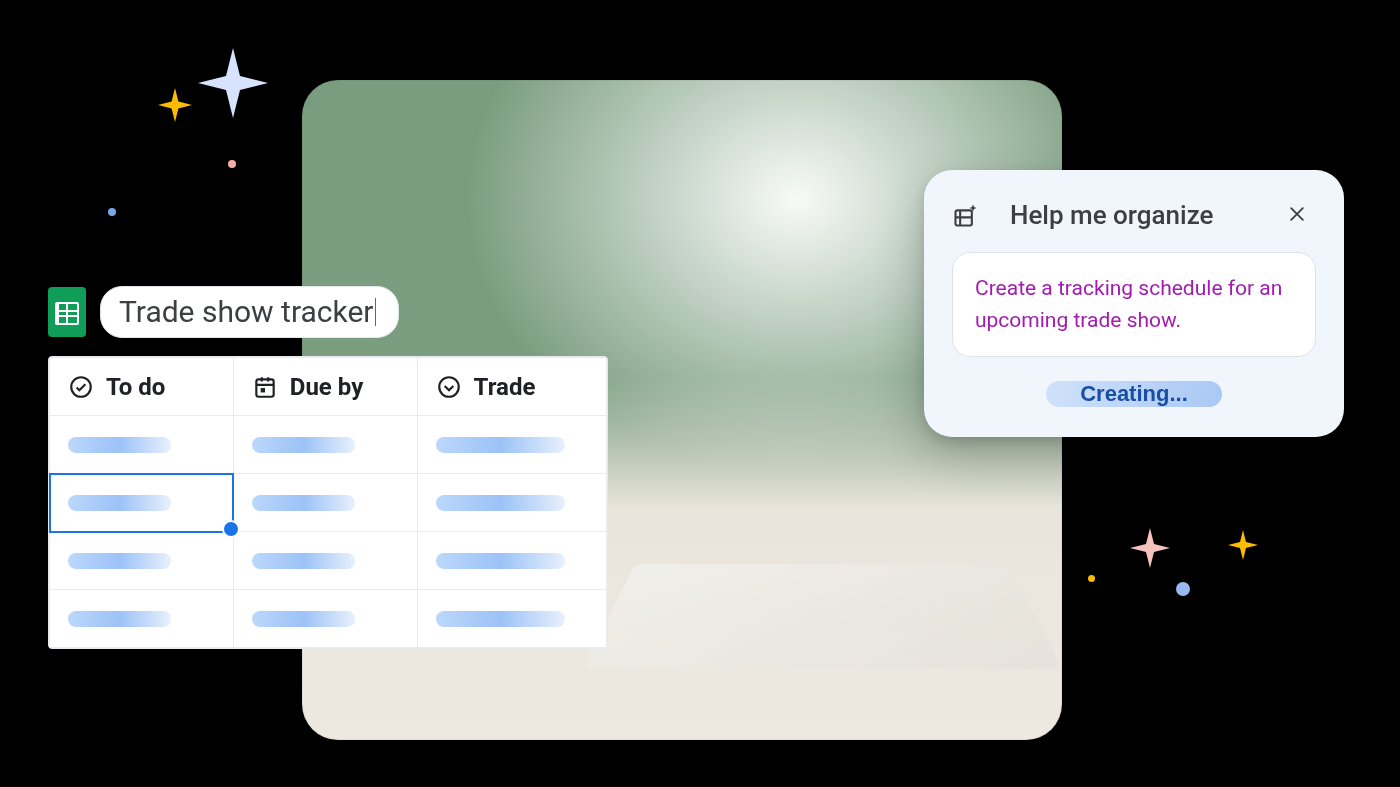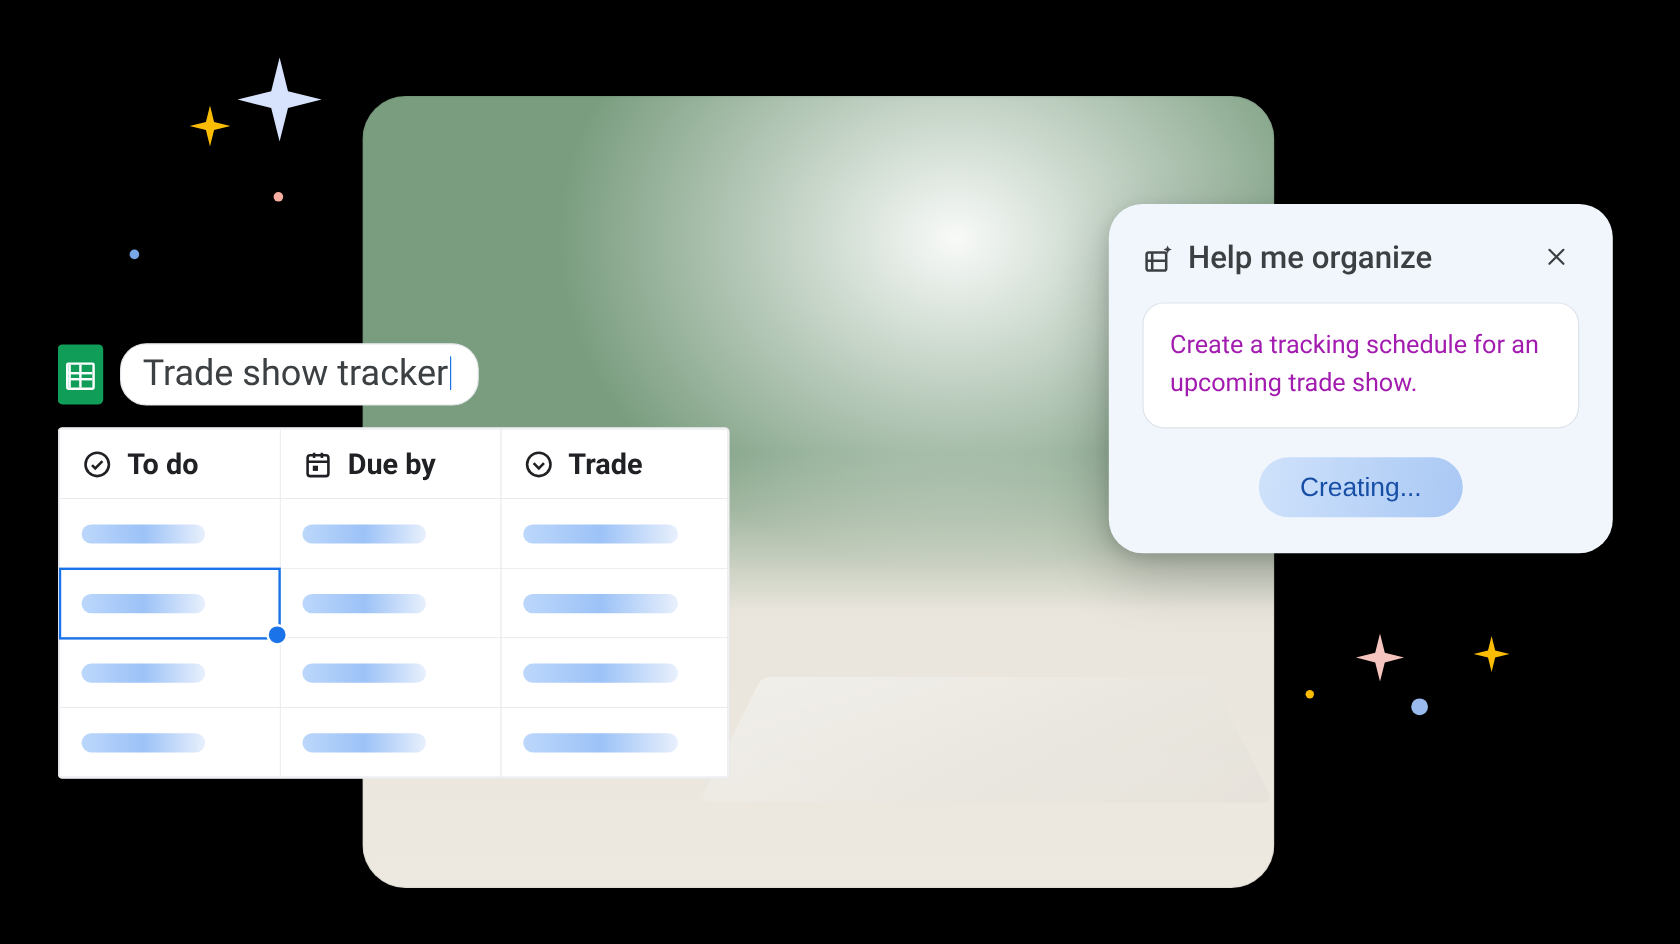--- a/index.html
+++ b/index.html
@@ -160,21 +160,21 @@
     top: 170px;
     width: 420px;
     background:#f1f6fd;
     border-radius:28px;
     padding: 26px 28px 30px 28px;
     box-shadow: 0 18px 48px rgba(0,0,0,.22), 0 4px 12px rgba(0,0,0,.12);
   }
   .panel-head{
     display:flex;
     align-items:center;
-    gap:10px;
+    gap:30px;
   }
   .panel-head .title{
     font-size:26px;
     color:#3c4043;
     font-weight:500;
     flex:1;
   }
   .panel-head .close{
     width:38px;height:38px;
     border:none;background:transparent;
@@ -199,23 +199,24 @@
   .action-row{
     display:flex;
     justify-content:center;
     margin-top:24px;
   }
   .create-btn{
     border:none;
     cursor:pointer;
     font-size:22px;
     color:#174ea6;
-    padding:12px 34px;
+    padding:0 34px;
     border-radius:34px;
     background: linear-gradient(100deg,#cfe2fb 0%, #a9c8f4 100%);
+    font-weight: bold;
   }
 
   
 </style>
 </head>
 <body>
 
 <div class="sparkle" style="left:198px;top:48px">
   <svg width="70" height="70" viewBox="0 0 100 100">
       <path d="M50 0 L60 40 L100 50 L60 60 L50 100 L40 60 L0 50 L40 40 Z" fill="#d7e3fc"></path>

